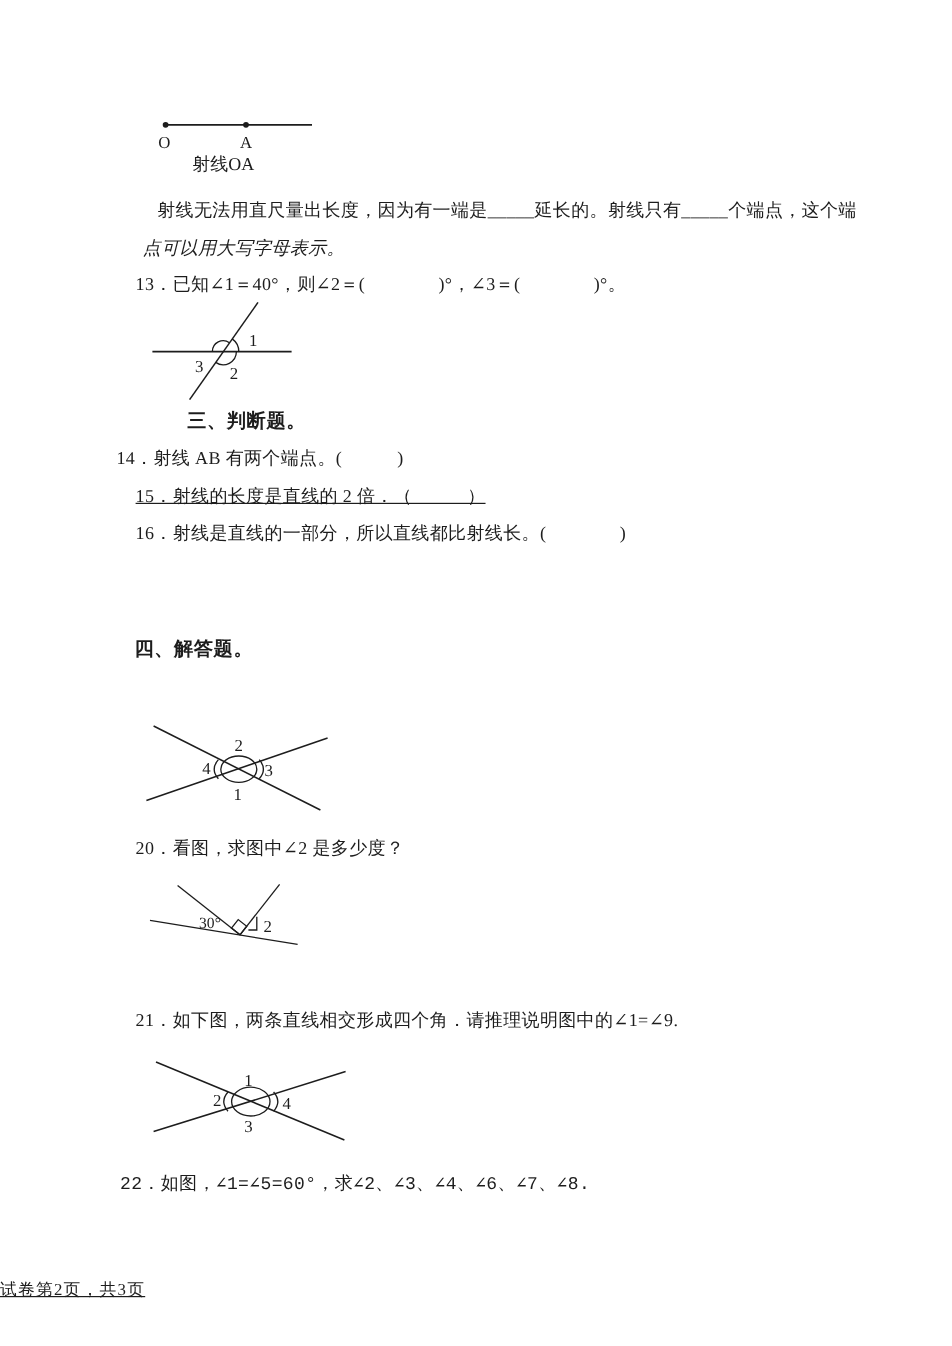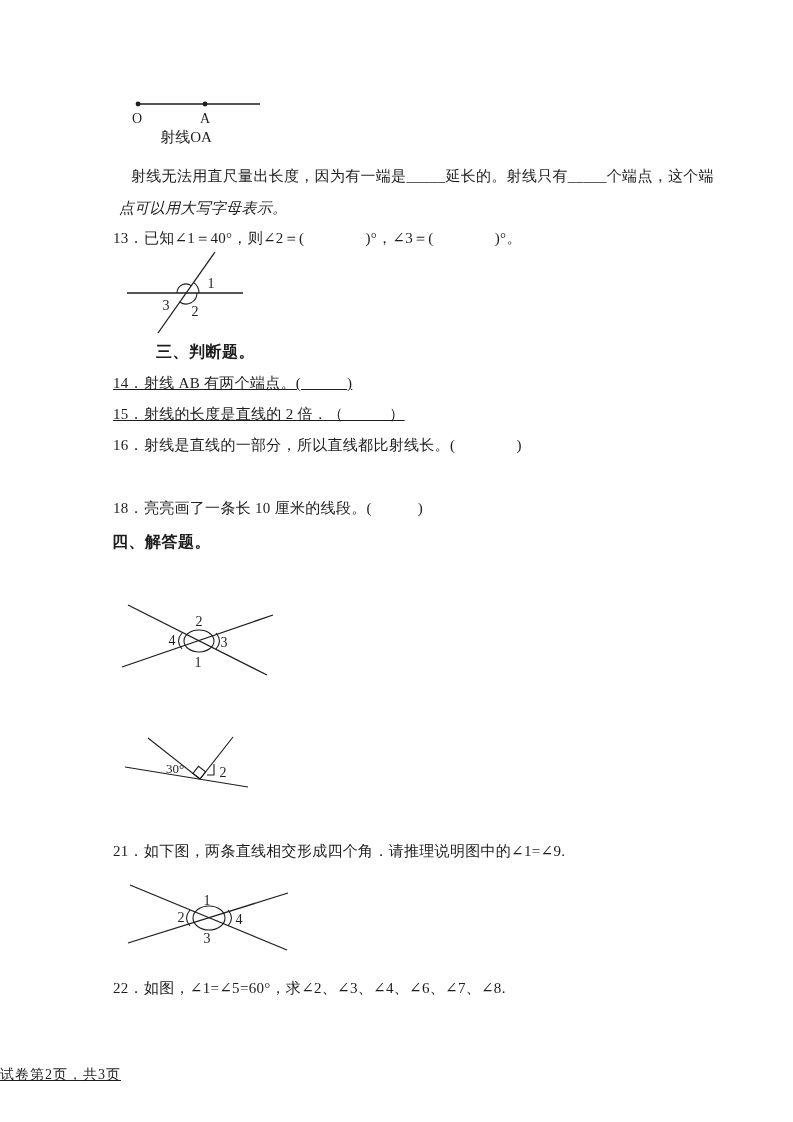--- a/index.html
+++ b/index.html
@@ -72,42 +72,42 @@
       <path d="M 62 47 A 9 9 0 0 1 76.2 39.6" fill="none" stroke="#1d1d1d" stroke-width="1.1"></path>
       <path d="M 64.7 56 A 11 11 0 0 0 82 47" fill="none" stroke="#1d1d1d" stroke-width="1.1"></path>
       <text x="96" y="42" font-size="14" text-anchor="middle">1</text>
       <text x="51" y="64" font-size="14" text-anchor="middle">3</text>
       <text x="80" y="70" font-size="14" text-anchor="middle">2</text>
     </svg>
   </div>
 
   <div class="heading" style="left:112px;top:342px;margin-left:44px;">三、判断题。</div>
 
-  <div class="txt" style="left:113px;top:373px;text-decoration:underline;">14．射线 AB 有两个端点。(　　　)</div>
+  <div class="txt" style="left:97px;top:373px;">14．射线 AB 有两个端点。(　　　)</div>
   <div class="txt" style="left:113px;top:404px;text-decoration:underline;">15．射线的长度是直线的 2 倍．（　　　）</div>
   <div class="txt" style="left:113px;top:435px;">16．射线是直线的一部分，所以直线都比射线长。(　　　　)</div>
-  <div class="txt" style="left:113px;top:498px;">18．亮亮画了一条长 10 厘米的线段。(　　　)</div>
 
   <div class="heading" style="left:112px;top:532px;">四、解答题。</div>
 
 
   <div class="figure" style="left:118px;top:596px;">
     <svg width="170" height="90" viewBox="0 0 170 90">
       <line x1="10" y1="9" x2="149" y2="79" stroke="#1d1d1d" stroke-width="1.3"></line>
       <line x1="4" y1="71" x2="155" y2="19" stroke="#1d1d1d" stroke-width="1.3"></line>
       <ellipse cx="81" cy="45" rx="15" ry="11" fill="none" stroke="#1d1d1d" stroke-width="1.1"></ellipse>
       <path d="M 64 37 Q 57 45 64 53" fill="none" stroke="#1d1d1d" stroke-width="1.1"></path>
       <path d="M 98 37 Q 105 45 98 53" fill="none" stroke="#1d1d1d" stroke-width="1.1"></path>
       <text x="81" y="30" font-size="14" text-anchor="middle">2</text>
       <text x="54" y="49" font-size="14" text-anchor="middle">4</text>
       <text x="106" y="51" font-size="14" text-anchor="middle">3</text>
       <text x="80" y="71" font-size="14" text-anchor="middle">1</text>
     </svg>
   </div>
 
+  <div class="txt" style="left:113px;top:698px;">20．看图，求图中∠2 是多少度？</div>
 
   <div class="figure" style="left:115px;top:726px;text-align:right;">
     <svg width="150" height="72" viewBox="0 0 150 72">
       <line x1="10" y1="41" x2="133" y2="61" stroke="#1d1d1d" stroke-width="1.1"></line>
       <line x1="85" y1="53" x2="33" y2="12" stroke="#1d1d1d" stroke-width="1.1"></line>
       <line x1="85" y1="53" x2="118" y2="11" stroke="#1d1d1d" stroke-width="1.1"></line>
       <polygon points="85,53 77.9,47.4 83.5,40.3 90.6,45.9" fill="none" stroke="#1d1d1d" stroke-width="1.1"></polygon>
       <polyline points="99,38 99,49 92,49" fill="none" stroke="#1d1d1d" stroke-width="1.1"></polyline>
       <text x="60" y="47" font-size="13" text-anchor="middle">30°</text>
       <text x="108" y="51" font-size="14" text-anchor="middle">2</text>
@@ -123,17 +123,17 @@
       <ellipse cx="91" cy="40" rx="16" ry="12" fill="none" stroke="#1d1d1d" stroke-width="1.1"></ellipse>
       <path d="M 72 32 Q 65 40 72 48" fill="none" stroke="#1d1d1d" stroke-width="1.1"></path>
       <path d="M 110 32 Q 117 40 110 48" fill="none" stroke="#1d1d1d" stroke-width="1.1"></path>
       <text x="89" y="27" font-size="14" text-anchor="middle">1</text>
       <text x="63" y="44" font-size="14" text-anchor="middle">2</text>
       <text x="121" y="46" font-size="14" text-anchor="middle">4</text>
       <text x="89" y="65" font-size="14" text-anchor="middle">3</text>
     </svg>
   </div>
 
-  <div class="txt" style="left:113px;top:978px;">22．如图，∠1=∠5=60°，求∠2、∠3、∠4、∠6、∠7、∠8.</div>
+  <div class="txt" style="left:100px;top:978px;font-family:Liberation Mono, monospace;">22．如图，∠1=∠5=60°，求∠2、∠3、∠4、∠6、∠7、∠8.</div>
 
   <div class="footer">试卷第2页，共3页</div>
 
 </div>
 
 </body></html>

